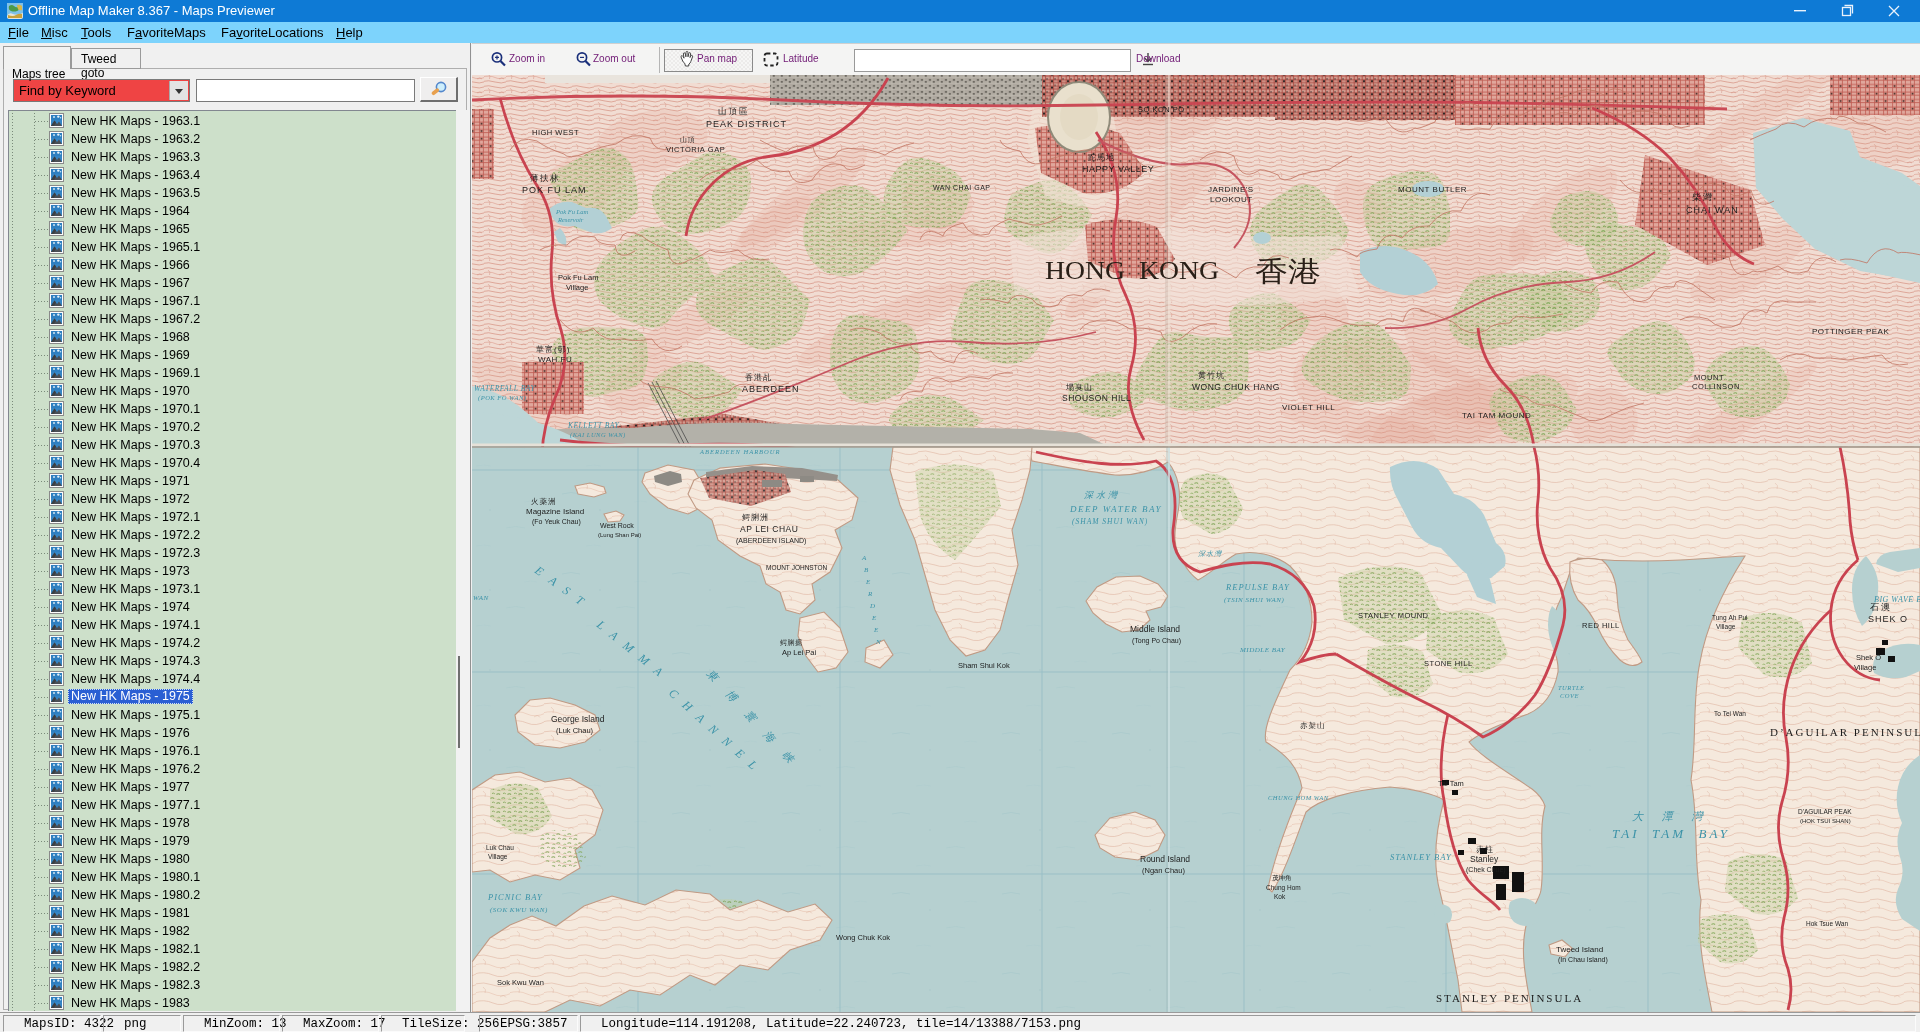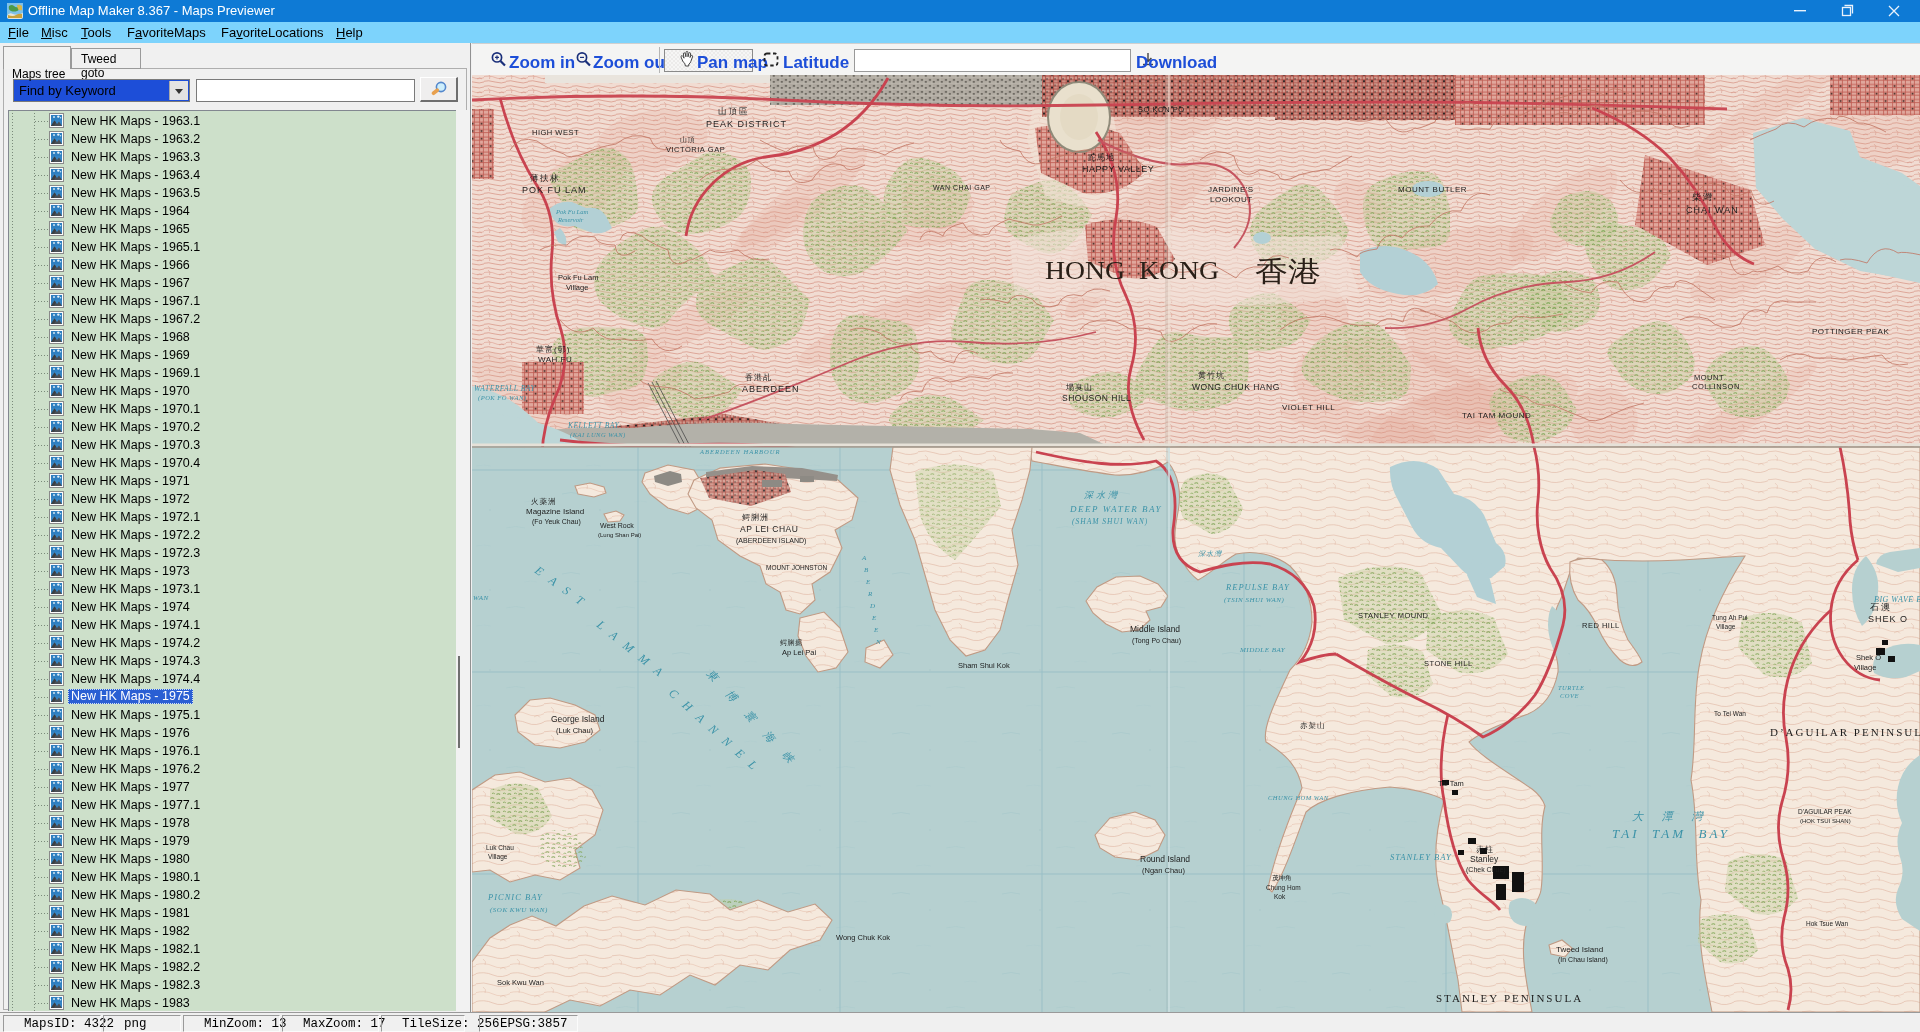--- a/index.html
+++ b/index.html
@@ -8,38 +8,38 @@
 .winbtn { position:absolute; top:0; height:22px; }
 #menubar { position:absolute; left:0; top:22px; width:1920px; height:21px; background:#7dd3fc; font-size:13px; color:#000; }
 #menubar span { position:absolute; top:3px; }
 #leftpanel { position:absolute; left:0; top:43px; width:471px; height:969px; background:#f0f0f0; border-right:1px solid #919191; }
 .tab { position:absolute; font-size:12px; color:#000; background:#f0f0f0; border:1px solid #9a9a9a; }
 #tab1 { left:3px; top:46px; width:68px; height:23px; border-bottom:none; z-index:3; background:#f2f2f1; }
 #tab1 span { position:absolute; left:8px; top:20px; }
 #tab2 { left:71px; top:48px; width:70px; height:21px; border-bottom:1px solid #9a9a9a; }
 #tab2 span { position:absolute; left:9px; top:3px; }
 #treeframe { position:absolute; left:3px; top:68px; width:464px; height:942px; border:1px solid #aeaeae; background:#f0f0f0; }
-#combo { position:absolute; left:13px; top:79px; width:177px; height:23px; background:#1d4ed8; border:1px solid #7a7a7a; font-size:13px; }
+#combo { position:absolute; left:13px; top:79px; width:177px; height:23px; background:#ef4444; border:1px solid #7a7a7a; font-size:13px; }
 #combo .ctxt { position:absolute; left:5px; top:3px; }
 #combo .carr { position:absolute; right:1px; top:1px; width:19px; height:19px; background:#e3e3e3; border-left:1px solid #aaa; }
 #combo .carr:after { content:""; position:absolute; left:5px; top:8px; border:4px solid transparent; border-top:5px solid #333; }
 #searchinput { position:absolute; left:196px; top:79px; width:219px; height:23px; background:#fff; border:1px solid #7a7a7a; }
 #searchbtn { position:absolute; left:420px; top:77px; width:38px; height:25px; background:#efeeee; border:1px solid #fff; border-right:2px solid #6e6e6e; border-bottom:2px solid #6e6e6e; }
 #tree { position:absolute; left:8px; top:110px; width:448px; height:901px; background:#cde0ca; border-top:1px solid #828790; border-left:1px solid #828790; }
 .trow { position:absolute; left:0; width:448px; height:18px; font-size:12.5px; color:#000; }
 .trow .ticon { position:absolute; left:40px; top:1px; }
 .trow .lbl { position:absolute; left:62px; top:2px; white-space:nowrap; }
 .trow .sel { position:absolute; left:59px; top:1px; white-space:nowrap; background:#2a5fd3; color:#fff; padding:0 3px 1px 3px; outline:1px dotted #cfe0f5; outline-offset:-1px; }
 .trow .stub { position:absolute; left:26px; top:9px; width:14px; height:1px; background-image:repeating-linear-gradient(to right,#7a8a7a 0 1px,transparent 1px 3px); }
 #treelines { position:absolute; left:8px; top:110px; width:448px; height:901px; pointer-events:none;
   background-image:repeating-linear-gradient(to bottom,#7a8a7a 0 1px,transparent 1px 3px),repeating-linear-gradient(to bottom,#7a8a7a 0 1px,transparent 1px 3px);
   background-size:1px 901px,1px 901px; background-position:4px 0,26px 0; background-repeat:no-repeat; }
 #vscroll { position:absolute; left:456px; top:110px; width:14px; height:901px; background:#f2f2f2; }
 #vthumb { position:absolute; left:2px; top:546px; width:2px; height:92px; background:#6f6f6f; }
-#toolbar { position:absolute; left:472px; top:43px; width:1448px; height:32px; background:#f4f4f3; font-size:17px; color:#1d4ed8; border-top:1px solid #d0d0d0;font-weight:bold; }
+#toolbar { position:absolute; left:472px; top:43px; width:1448px; height:32px; background:#f4f4f3; font-size:10px; color:#701a75; border-top:1px solid #d0d0d0; }
 .tbtxt { position:absolute; top:9px; }
 #panbtn { position:absolute; left:192px; top:5px; width:89px; height:23px; background-color:#f6f6f5; background-image:linear-gradient(45deg,#ecebea 25%,transparent 25%,transparent 75%,#ecebea 75%),linear-gradient(45deg,#ecebea 25%,transparent 25%,transparent 75%,#ecebea 75%); background-size:4px 4px; background-position:0 0,2px 2px; border:1px solid #8a8a8a; }
 #tbinput { position:absolute; left:382px; top:5px; width:277px; height:23px; background:#fff; border:1px solid #999; }
 #statusbar { position:absolute; left:0; top:1012px; width:1920px; height:20px; background:#f0f0f0; border-top:1px solid #9a9a9a; font-size:12.5px; color:#000; }
 .spanel { position:absolute; top:2px; height:17px; border:1px solid; border-color:#9a9a9a #fbfbfb #fbfbfb #9a9a9a; }
 .spanel span { position:absolute; left:20px; top:1px; white-space:nowrap;font-family:Liberation Mono, monospace; }
 #mapwrap { position:absolute; left:472px; top:75px; width:1448px; height:937px; }
 </style></head>
 <body>
 <div id="titlebar">
@@ -1301,12 +1301,15 @@
     </div>
   <div class="spanel" style="left:282px;width:97px">
       <span>MaxZoom: 17</span>
     </div>
   <div class="spanel" style="left:381px;width:84px">
       <span>TileSize: 256</span>
     </div>
   <div class="spanel" style="left:479px;width:99px">
       <span>EPSG:3857</span>
     </div>
+  <div class="spanel" style="left:580px;width:1336px">
+      <span>Longitude=114.191208, Latitude=22.240723, tile=14/13388/7153.png</span>
+    </div>
 </div>
 </body></html>

